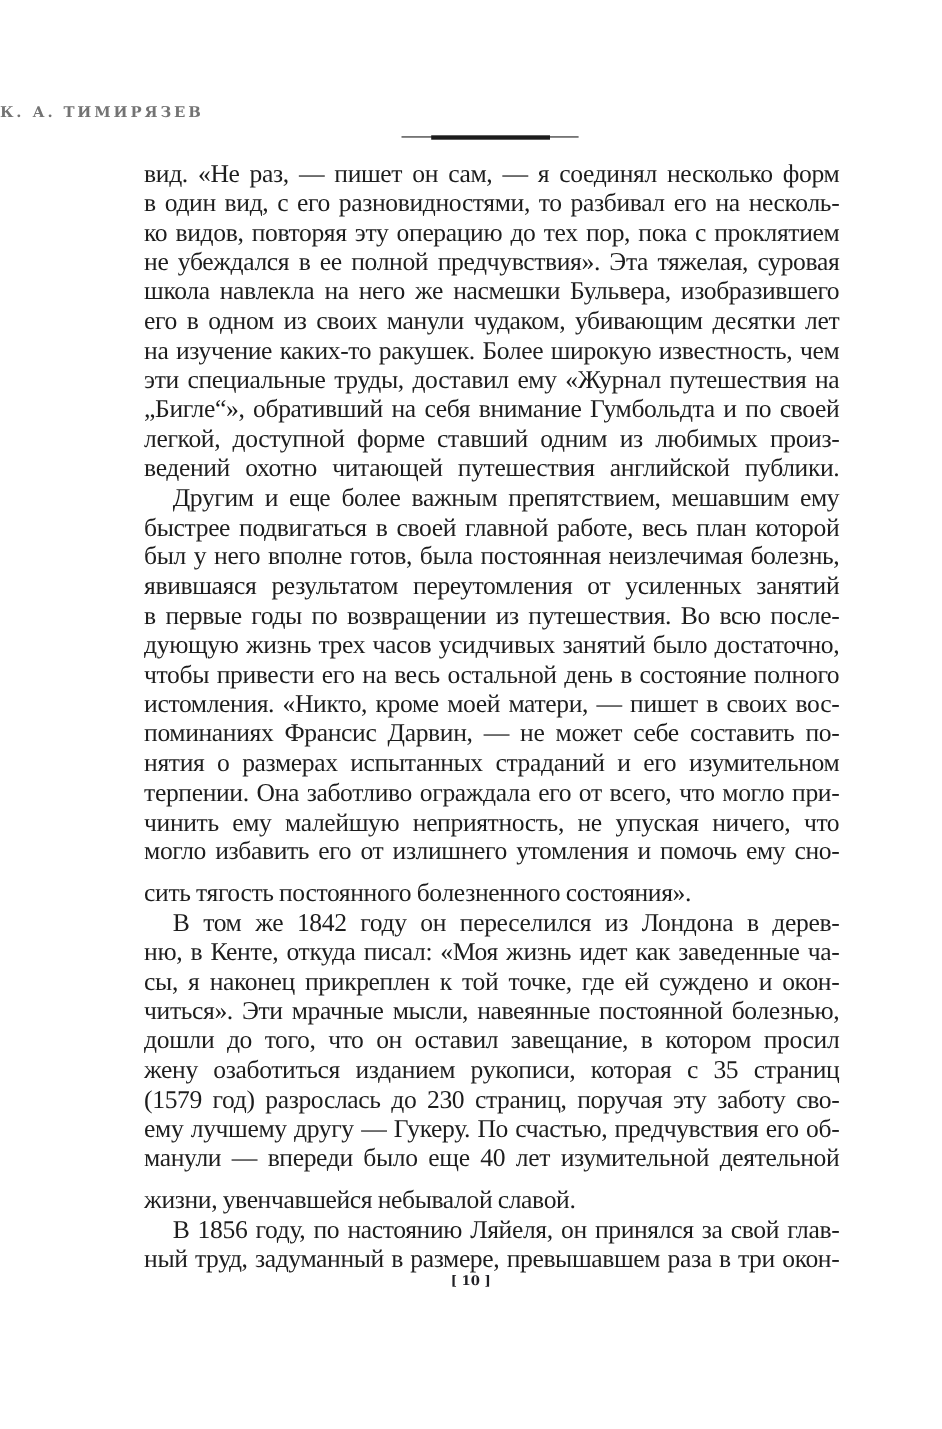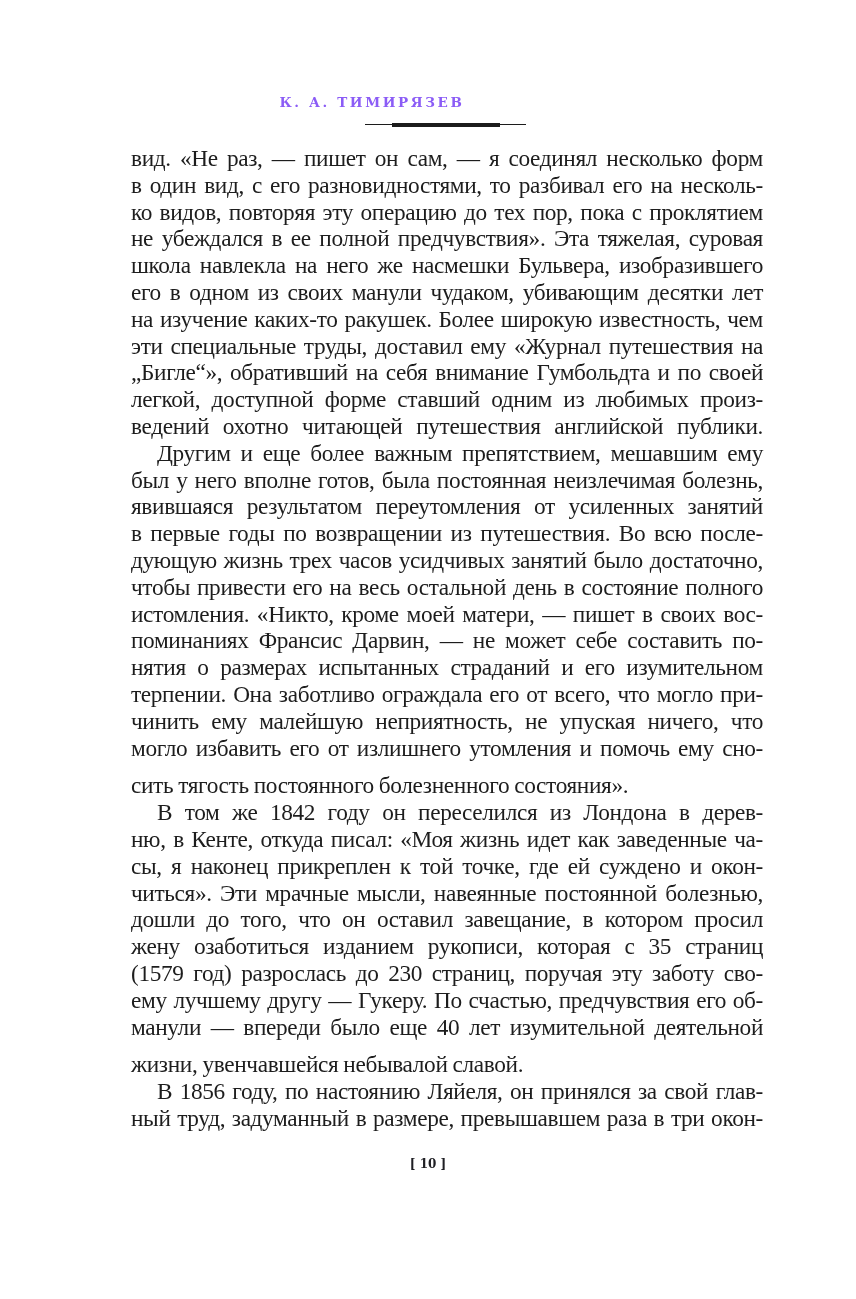--- a/index.html
+++ b/index.html
@@ -19,26 +19,25 @@
     left: 0; top: 0;
     width: 856px;
     height: 1299px;
     background: #ffffff;
   }
   .running-head {
     position: absolute;
     top: 94px;
     left: 0;
     width: 744px;
-    text-align: center;
     font-family: "DejaVu Serif", "Liberation Serif", serif;
     font-weight: bold;
     font-size: 13.5px;
     letter-spacing: 2.6px;
-    color: #8b5cf6;
+    color: #737373;
   }
   .head-rule {
     position: absolute;
     top: 124px;
     left: 365px;
     width: 161px;
     height: 1px;
     background: #1c1c1c;
   }
   .head-rule-thick {
@@ -106,20 +105,21 @@
       <span class="line">его в одном из своих манули чудаком, убивающим десятки лет</span>
       <span class="line">на изучение каких-то ракушек. Более широкую известность, чем</span>
       <span class="line">эти специальные труды, доставил ему «Журнал путешествия на</span>
       <span class="line">„Бигле“», обративший на себя внимание Гумбольдта и по своей</span>
       <span class="line">легкой, доступной форме ставший одним из любимых произ-</span>
       <span class="line">ведений охотно читающей путешествия английской публики.</span>
     </div>
 
     <div>
       <span class="line indent">Другим и еще более важным препятствием, мешавшим ему</span>
+      <span class="line">быстрее подвигаться в своей главной работе, весь план которой</span>
       <span class="line">был у него вполне готов, была постоянная неизлечимая болезнь,</span>
       <span class="line">явившаяся результатом переутомления от усиленных занятий</span>
       <span class="line">в первые годы по возвращении из путешествия. Во всю после-</span>
       <span class="line">дующую жизнь трех часов усидчивых занятий было достаточно,</span>
       <span class="line">чтобы привести его на весь остальной день в состояние полного</span>
       <span class="line">истомления. «Никто, кроме моей матери, — пишет в своих вос-</span>
       <span class="line">поминаниях Франсис Дарвин, — не может себе составить по-</span>
       <span class="line">нятия о размерах испытанных страданий и его изумительном</span>
       <span class="line">терпении. Она заботливо ограждала его от всего, что могло при-</span>
       <span class="line">чинить ему малейшую неприятность, не упуская ничего, что</span>

